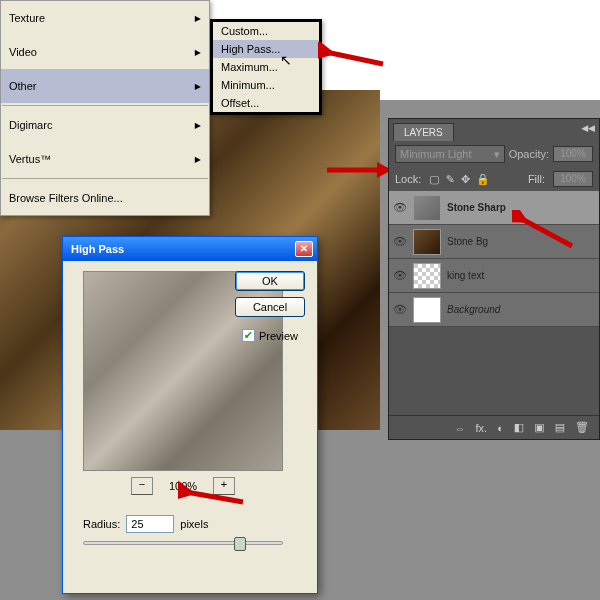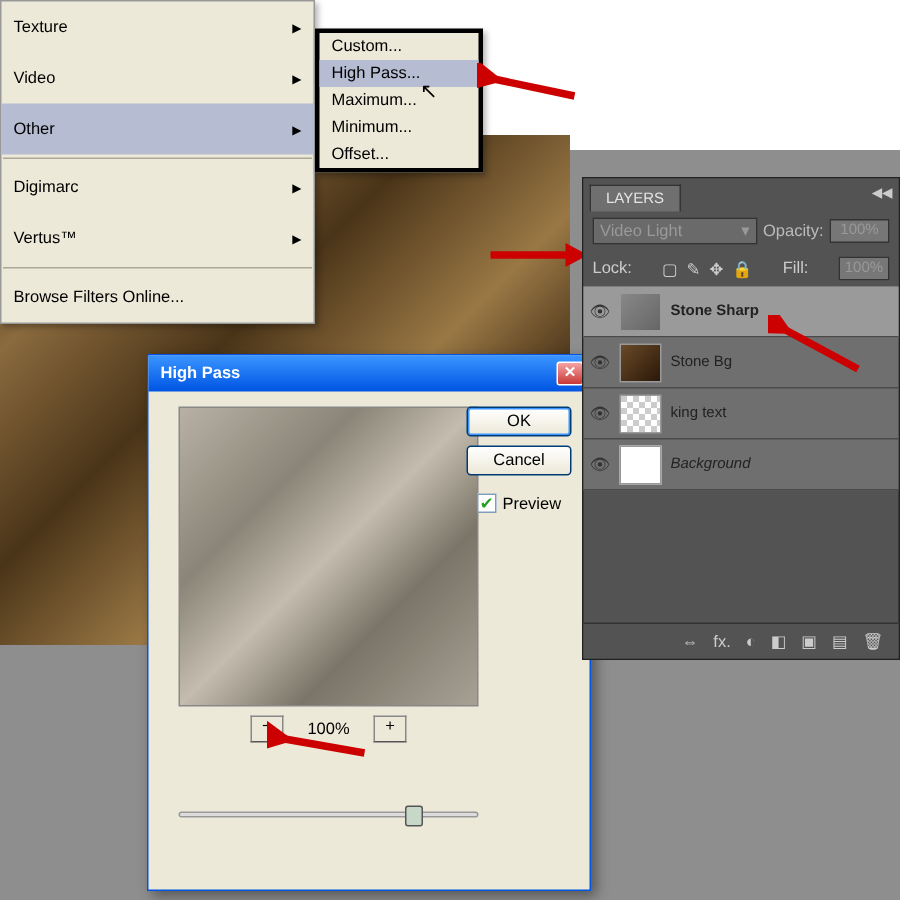--- a/index.html
+++ b/index.html
@@ -10,21 +10,21 @@
 .menu-item{padding:11px 8px;display:flex;justify-content:space-between;align-items:center;position:relative;}
 .menu-item.sub::after{content:"▶";font-size:8px;}
 .menu-item.hl{background:#b6bdd2;}
 .menu-sep{height:1px;background:#aca899;margin:2px 1px;}
 .submenu{position:absolute;left:210px;top:19px;width:112px;background:#ece9d8;border:3px solid #000000;box-shadow:2px 2px 4px rgba(0,0,0,0.3);}
 .sub-item{padding:3px 8px;}
 .sub-item.hl{background:#b6bdd2;}
 .cursor{position:absolute;left:280px;top:52px;font-size:14px;pointer-events:none;}
 .arrow{position:absolute;pointer-events:none;}
 .arrow svg{display:block;}
-.dialog{position:absolute;left:62px;top:236px;width:296px;height:358px;background:#ece9d8;border:1px solid #0054e3;box-shadow:3px 3px 8px rgba(0,0,0,0.4);margin-left:36px;}
+.dialog{position:absolute;left:62px;top:236px;width:256px;height:358px;background:#ece9d8;border:1px solid #0054e3;box-shadow:3px 3px 8px rgba(0,0,0,0.4);}
 .titlebar{height:24px;background:linear-gradient(to bottom,#3a95ff 0%,#0054e3 100%);color:#fff;display:flex;justify-content:space-between;align-items:center;padding:0 4px 0 8px;font-weight:bold;}
 .close-btn{width:18px;height:16px;background:linear-gradient(to bottom,#f5a3a3,#c83838);border:1px solid #fff;border-radius:2px;color:#fff;text-align:center;line-height:13px;font-size:10px;cursor:pointer;}
 .dlg-body{padding:10px;position:relative;height:334px;}
 .preview-img{width:200px;height:200px;border:1px solid #888;background:linear-gradient(135deg,#b8b0a4 0%,#8a8578 30%,#c4bcaf 50%,#7a7568 70%,#a8a094 100%);position:absolute;left:20px;top:10px;}
 .zoom-row{position:absolute;left:20px;top:216px;width:200px;display:flex;justify-content:center;align-items:center;gap:16px;}
 .zoom-btn{width:22px;height:18px;border:1px solid #888;background:#ece9d8;text-align:center;cursor:pointer;border-bottom:1px solid #555;}
 .radius-row{position:absolute;left:20px;top:254px;display:flex;align-items:center;gap:6px;}
 .radius-input{width:48px;height:18px;border:1px solid #7f9db9;background:#fff;padding:0 4px;text-align:left;}
 .slider-track{position:absolute;left:20px;top:280px;width:200px;height:4px;background:#ddd;border:1px solid #999;border-radius:2px;}
 .slider-thumb{position:absolute;left:150px;top:-5px;width:12px;height:14px;background:#c8d8c8;border:1px solid #555;border-radius:2px;cursor:pointer;}
@@ -33,21 +33,21 @@
 .win-btn.default{box-shadow:0 0 0 1px #3a95ff inset;}
 .chk-row{display:flex;align-items:center;gap:4px;margin-top:6px;}
 .chk{width:13px;height:13px;border:1px solid #7f9db9;background:#fff;display:inline-flex;align-items:center;justify-content:center;color:#21a121;font-size:11px;cursor:pointer;}
 .layers-panel{position:absolute;right:0;top:118px;width:212px;height:322px;background:#535353;border:1px solid #222;}
 .lp-tabs{background:#535353;height:22px;display:flex;align-items:flex-end;padding-left:4px;}
 .lp-tab{background:#6f6f6f;color:#e4e4e4;padding:3px 10px;font-size:10px;border:1px solid #333;border-bottom:none;text-align:center;}
 .lp-collapse{position:absolute;right:4px;top:4px;color:#ccc;font-size:9px;}
 .lp-opts{background:#535353;padding:4px 6px;display:flex;align-items:center;gap:4px;color:#bbb;font-size:10px;}
 .lp-drop{flex:1;height:18px;background:#6a6a6a;border:1px solid #333;padding:0 4px;line-height:16px;color:#999;display:flex;justify-content:space-between;align-items:center;}
 .lp-opacity{width:40px;height:16px;background:#777;border:1px solid #333;text-align:center;color:#999;font-size:10px;line-height:14px;}
-.lp-lock{background:#535353;padding:4px 6px;display:flex;align-items:center;gap:20px;color:#ccc;font-size:10px;}
+.lp-lock{background:#535353;padding:4px 6px;display:flex;align-items:center;gap:8px;color:#ccc;font-size:10px;}
 .lp-lock-icons{display:flex;gap:6px;font-size:11px;}
 .layer-list{background:#6f6f6f;}
 .layer-row{display:flex;align-items:center;height:34px;border-bottom:1px solid #4a4a4a;padding:0 4px;gap:6px;}
 .layer-row.sel{background:#9a9a9a;}
 .eye{width:14px;text-align:center;color:#333;cursor:pointer;}
 .thumb{width:28px;height:26px;border:1px solid #999;background:#888;}
 .thumb.stone1{background:linear-gradient(135deg,#888,#666);}
 .thumb.stone2{background:linear-gradient(135deg,#6a4a28,#2a1808);}
 .thumb.text{background:repeating-conic-gradient(#fff 0 25%,#ccc 0 50%) 0 0/8px 8px;}
 .thumb.white{background:#fff;}
@@ -117,20 +117,25 @@
     <span>High Pass</span>
     <div class="close-btn">✕</div>
   </div>
   <div class="dlg-body">
     <div class="preview-img"></div>
     <div class="zoom-row">
       <div class="zoom-btn">−</div>
       <span>100%</span>
       <div class="zoom-btn">+</div>
     </div>
+    <div class="radius-row">
+      <span>Radius:</span>
+      <input class="radius-input" value="25" style="">
+      <span>pixels</span>
+    </div>
     <div class="slider-track">
       <div class="slider-thumb"></div>
     </div>
     <div class="btn-col">
       <div class="win-btn default">OK</div>
       <div class="win-btn">Cancel</div>
       <div class="chk-row">
         <div class="chk">✔</div>
         <span>Preview</span>
       </div>
@@ -149,21 +154,21 @@
     </svg>
 </div>
 
 <div class="layers-panel">
   <div class="lp-collapse">◀◀</div>
   <div class="lp-tabs">
       <div class="lp-tab">LAYERS</div>
     </div>
   <div class="lp-opts">
     <div class="lp-drop">
-        <span>Video Light</span>
+        <span>Minimum Light</span>
         <span>▾</span>
       </div>
     <span>Opacity:</span>
     <div class="lp-opacity">100%</div>
   </div>
   <div class="lp-lock">
     <span>Lock:</span>
     <div class="lp-lock-icons">
       <span>▢</span>
       <span>✎</span>

